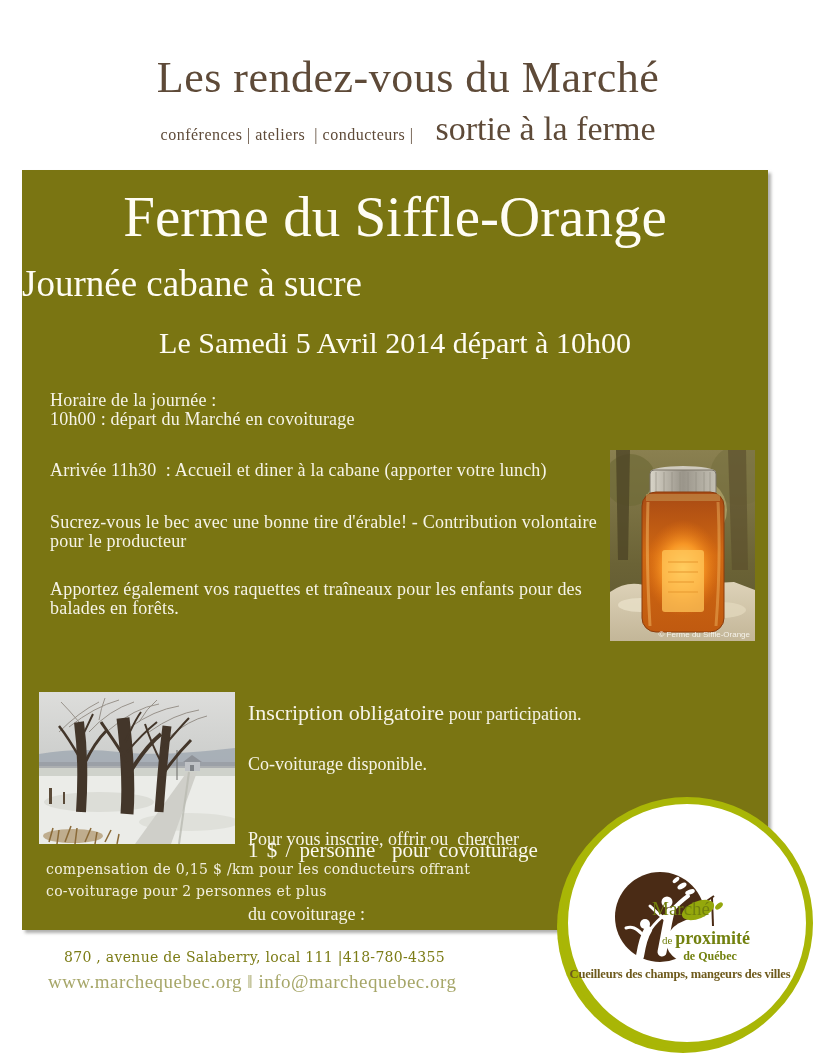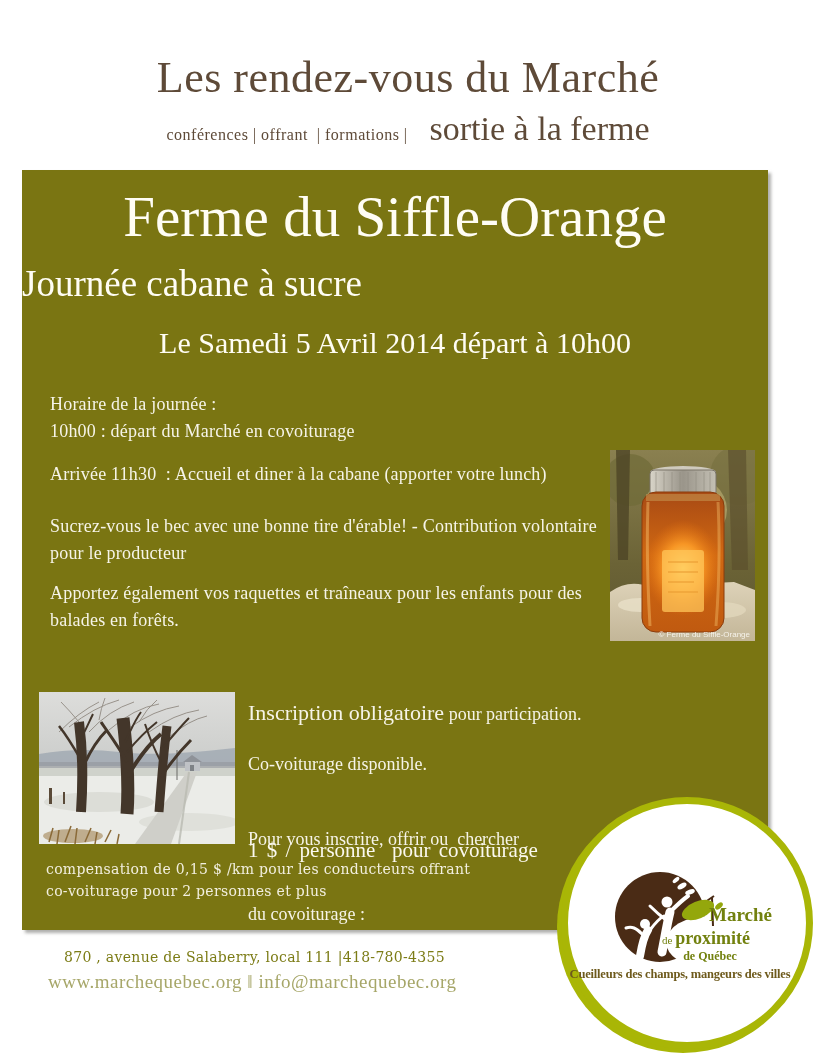--- a/index.html
+++ b/index.html
@@ -29,21 +29,21 @@
   }
   .event-subtitle {
     position:absolute; top:92px; left:0; width:100%; text-align:left;
     font-size:37px; color:#fffdf4;
   }
   .event-date {
     position:absolute; top:156px; left:0; width:100%; text-align:center;
     font-size:30px; color:#fffdf4;
   }
   .p {
-    position:absolute; color:#f6f4e8; font-size:18px; line-height:27px;
+    position:absolute; color:#f6f4e8; font-size:18px; line-height:19px;
     white-space:pre-wrap; letter-spacing:0.2px;
   }
   .p0 { left:28px; top:221px; width:580px; }
   .p1 { left:28px; top:291px; width:600px; }
   .p2 { left:28px; top:343px; width:552px; }
   .p3 { left:28px; top:410px; width:582px; }
   .p4 { left:28px; top:478px; width:400px; }
   .registration {
     position:absolute; left:226px; top:530px; width:340px;
     color:#f6f4e8; font-size:18px; line-height:25px; white-space:pre-wrap;
@@ -72,22 +72,22 @@
     font-size:19px; letter-spacing:0.5px;
   }
   
   .logo-circle {
     position:absolute; left:561px; top:797px; width:238px; height:238px;
     background:#ffffff; border:7px solid #a9b606; border-radius:50%;
     box-shadow:-4px 4px 0 0 #a9b606; z-index:5;
   }
   .logo-circle .logo-art { position:absolute; left:42px; top:68px; width:120px; height:95px; }
   .logo-name1 {
-    position:absolute; left:84px; top:100px; width:120px; text-align:right;
-    font-size:19px; font-weight:bold; color:#72810e; z-index:2;
+    position:absolute; left:84px; top:94px; width:120px; text-align:left;
+    font-size:19px; font-weight:normal; color:#72810e; z-index:2;
   }
   .logo-name2 {
     position:absolute; left:58px; top:124px; width:160px; text-align:center;
     color:#72810e; font-weight:bold; z-index:2;
   }
   .logo-name2 .de { font-size:11px; font-weight:normal; }
   .logo-name2 .prox { font-size:18px; }
   .logo-name3 {
     position:absolute; left:62px; top:145px; width:160px; text-align:center;
     font-size:12px; font-weight:bold; color:#72810e; z-index:2;
@@ -96,21 +96,21 @@
     position:absolute; left:0px; top:163px; width:224px; text-align:center;
     font-size:12.5px; font-weight:bold; color:#6e5a1c; letter-spacing:-0.2px; z-index:2;
   }
 </style>
 </head>
 <body>
 
 <div class="page">
 
   <div class="header-title">Les rendez-vous du Marché</div>
-  <div class="header-tagline"><span class="small">conférences | offrant  | formations |</span><span class="big">sortie à la ferme</span></div>
+  <div class="header-tagline"><span class="small">conférences | ateliers  | conducteurs |</span><span class="big">sortie à la ferme</span></div>
 
   <div class="green-box">
     <div class="event-title">Ferme du Siffle-Orange</div>
     <div class="event-subtitle">Journée cabane à sucre</div>
     <div class="event-date">Le Samedi 5 Avril 2014 départ à 10h00</div>
 
     <div class="p p0">Horaire de la journée :
 10h00 : départ du Marché en covoiturage</div>
     <div class="p p1">Arrivée 11h30  : Accueil et diner à la cabane (apporter votre lunch)</div>
     <div class="p p3">Apportez également vos raquettes et traîneaux pour les enfants pour des balades en forêts.</div>

